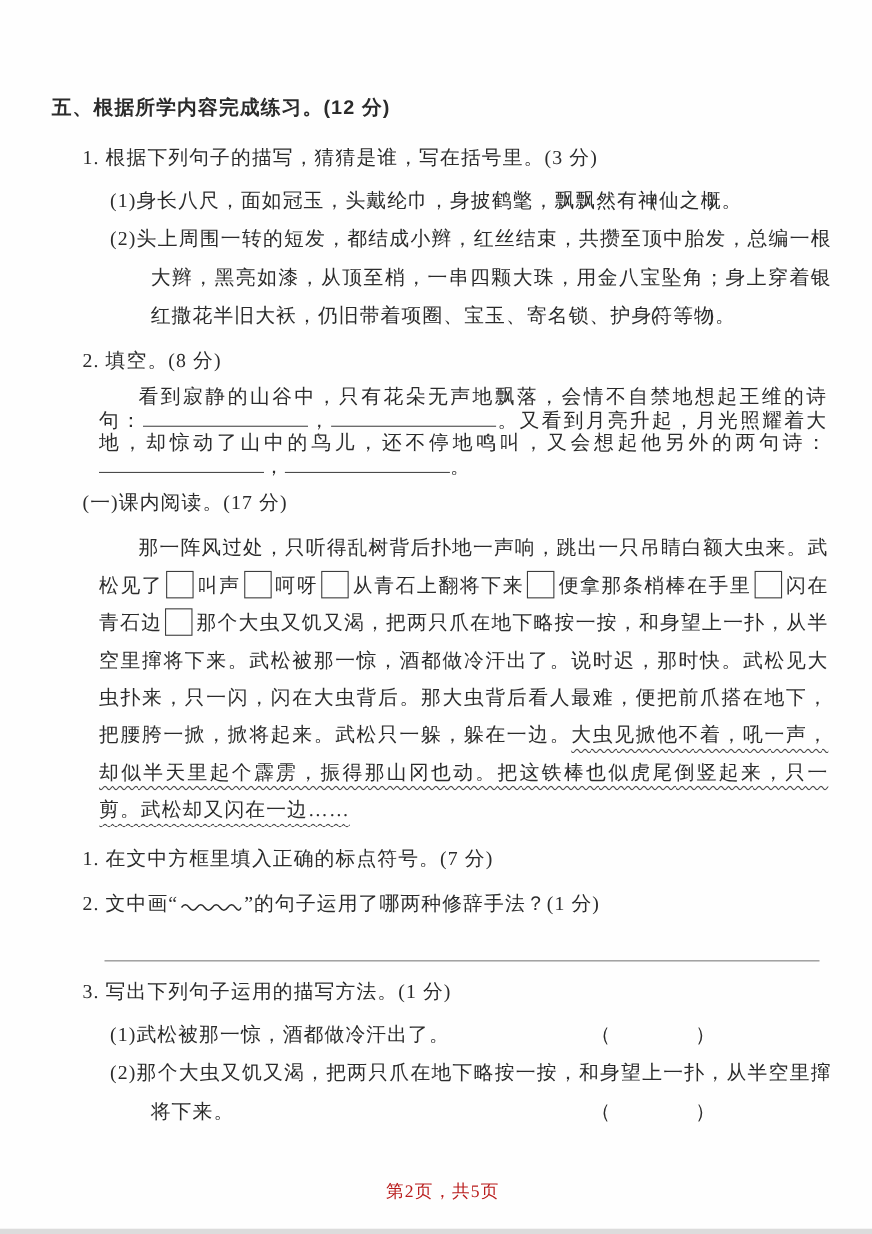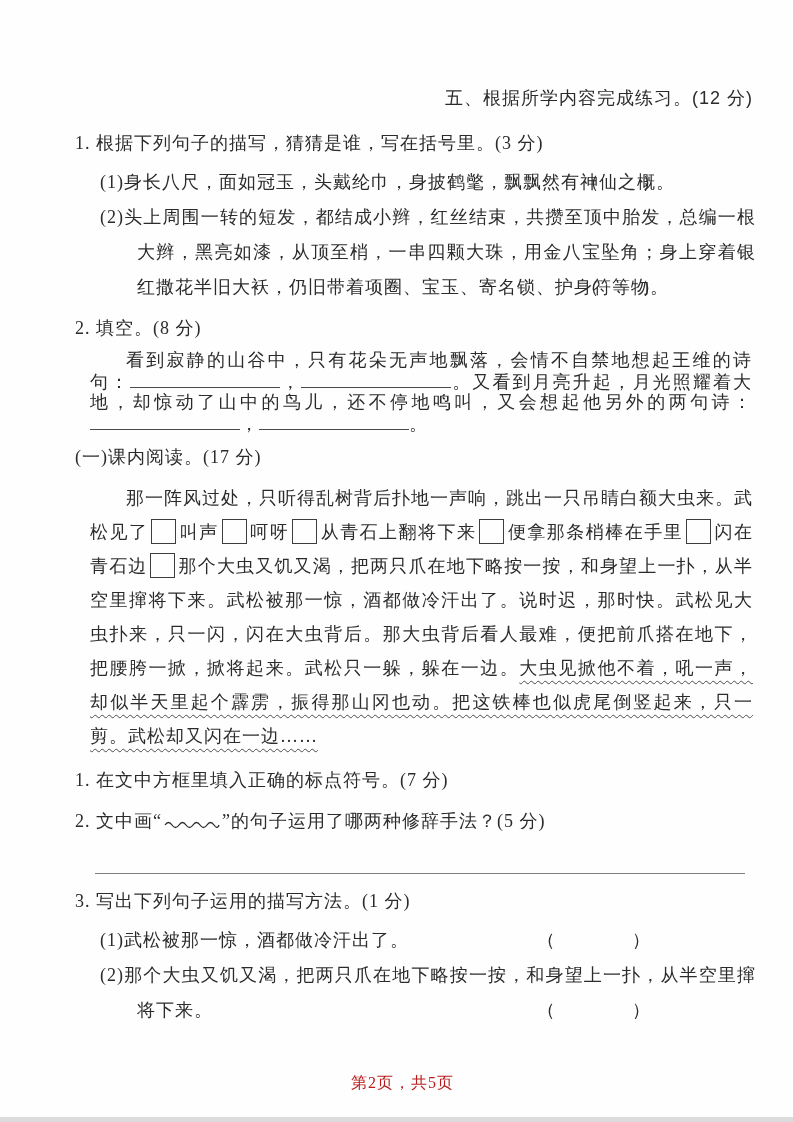--- a/index.html
+++ b/index.html
@@ -21,26 +21,25 @@
     left: 47px;
     top: 86px;
     width: 706px;
     font-size: 18px;
     letter-spacing: 1px;
     line-height: 35px;
   }
 
   .h-main {
     font-family: "Liberation Sans", sans-serif;
-    font-weight: normal;
+    font-weight: bold;
     font-size: 18px;
     letter-spacing: 1px;
     line-height: 24px;
     margin: 0 0 16px 0;
-    text-align: right;
   }
   .sec6-h { margin-top: 24px; }
 
   .q-label { margin-left: 28px; margin-bottom: 4px; }
 
   .item {
     position: relative;
     margin-left: 53px;
     width: 656px;
     text-align: justify;
@@ -162,21 +161,21 @@
 
     <div class="q-label">(一)课内阅读。(17 分)</div>
 
     <p class="passage"><span>那一阵风过处，只听得乱树背后扑地一声响，跳出一只吊睛白额大虫来。</span><span>武松见了</span><span class="pbox"></span><span>叫声</span><span class="pbox"></span><span>呵呀</span><span class="pbox"></span><span>从青石上翻将下来</span><span class="pbox"></span><span>便拿那条梢棒在手里</span><span class="pbox"></span><span>闪在青石边</span><span class="pbox"></span><span>那个大虫又饥又渴，把两只爪在地下略按一按，和身望上一扑，从半空里撺将下来。武松被那一惊，酒都做冷汗出了。说时迟，那时快。武松见大虫扑来，只一闪，闪在大虫背后。那大虫背后看人最难，便把前爪搭在地下，把腰胯一掀，掀将起来。武松只一躲，躲在一边。</span><span class="wavy">大虫见掀他不着，吼一声，却似半天里起个霹雳，振得那山冈也动。把这铁棒也似虎尾倒竖起来，只一剪。武松却又闪在一边……</span></p>
 
     <div class="q-label mt10">1. 在文中方框里填入正确的标点符号。(7 分)</div>
 
     <div class="q-label mt6">
       <span>2. 文中画“</span><span class="wavy-mark"><svg width="56" height="10" viewBox="0 0 56 10">
             <path d="M1 6 Q4.5 1 8 6 T15 6 T22 6 T29 6 T36 6 T43 6 T50 6 T55 6" stroke="#2b2b2b" stroke-width="1.3" fill="none"></path>
-          </svg></span><span>”的句子运用了哪两种修辞手法？(5 分)</span>
+          </svg></span><span>”的句子运用了哪两种修辞手法？(1 分)</span>
     </div>
 
     <div class="answer-rule"></div>
 
     <div class="q-label mt6">3. 写出下列句子运用的描写方法。(1 分)</div>
 
     <div class="item">
       <span class="item-text">(1)</span><span class="item-text">武松被那一惊，酒都做冷汗出了。</span>
       <span class="answer-paren abs-paren r105"><span>（</span><span class="paren-gap w75"></span><span>）</span></span>
     </div>

